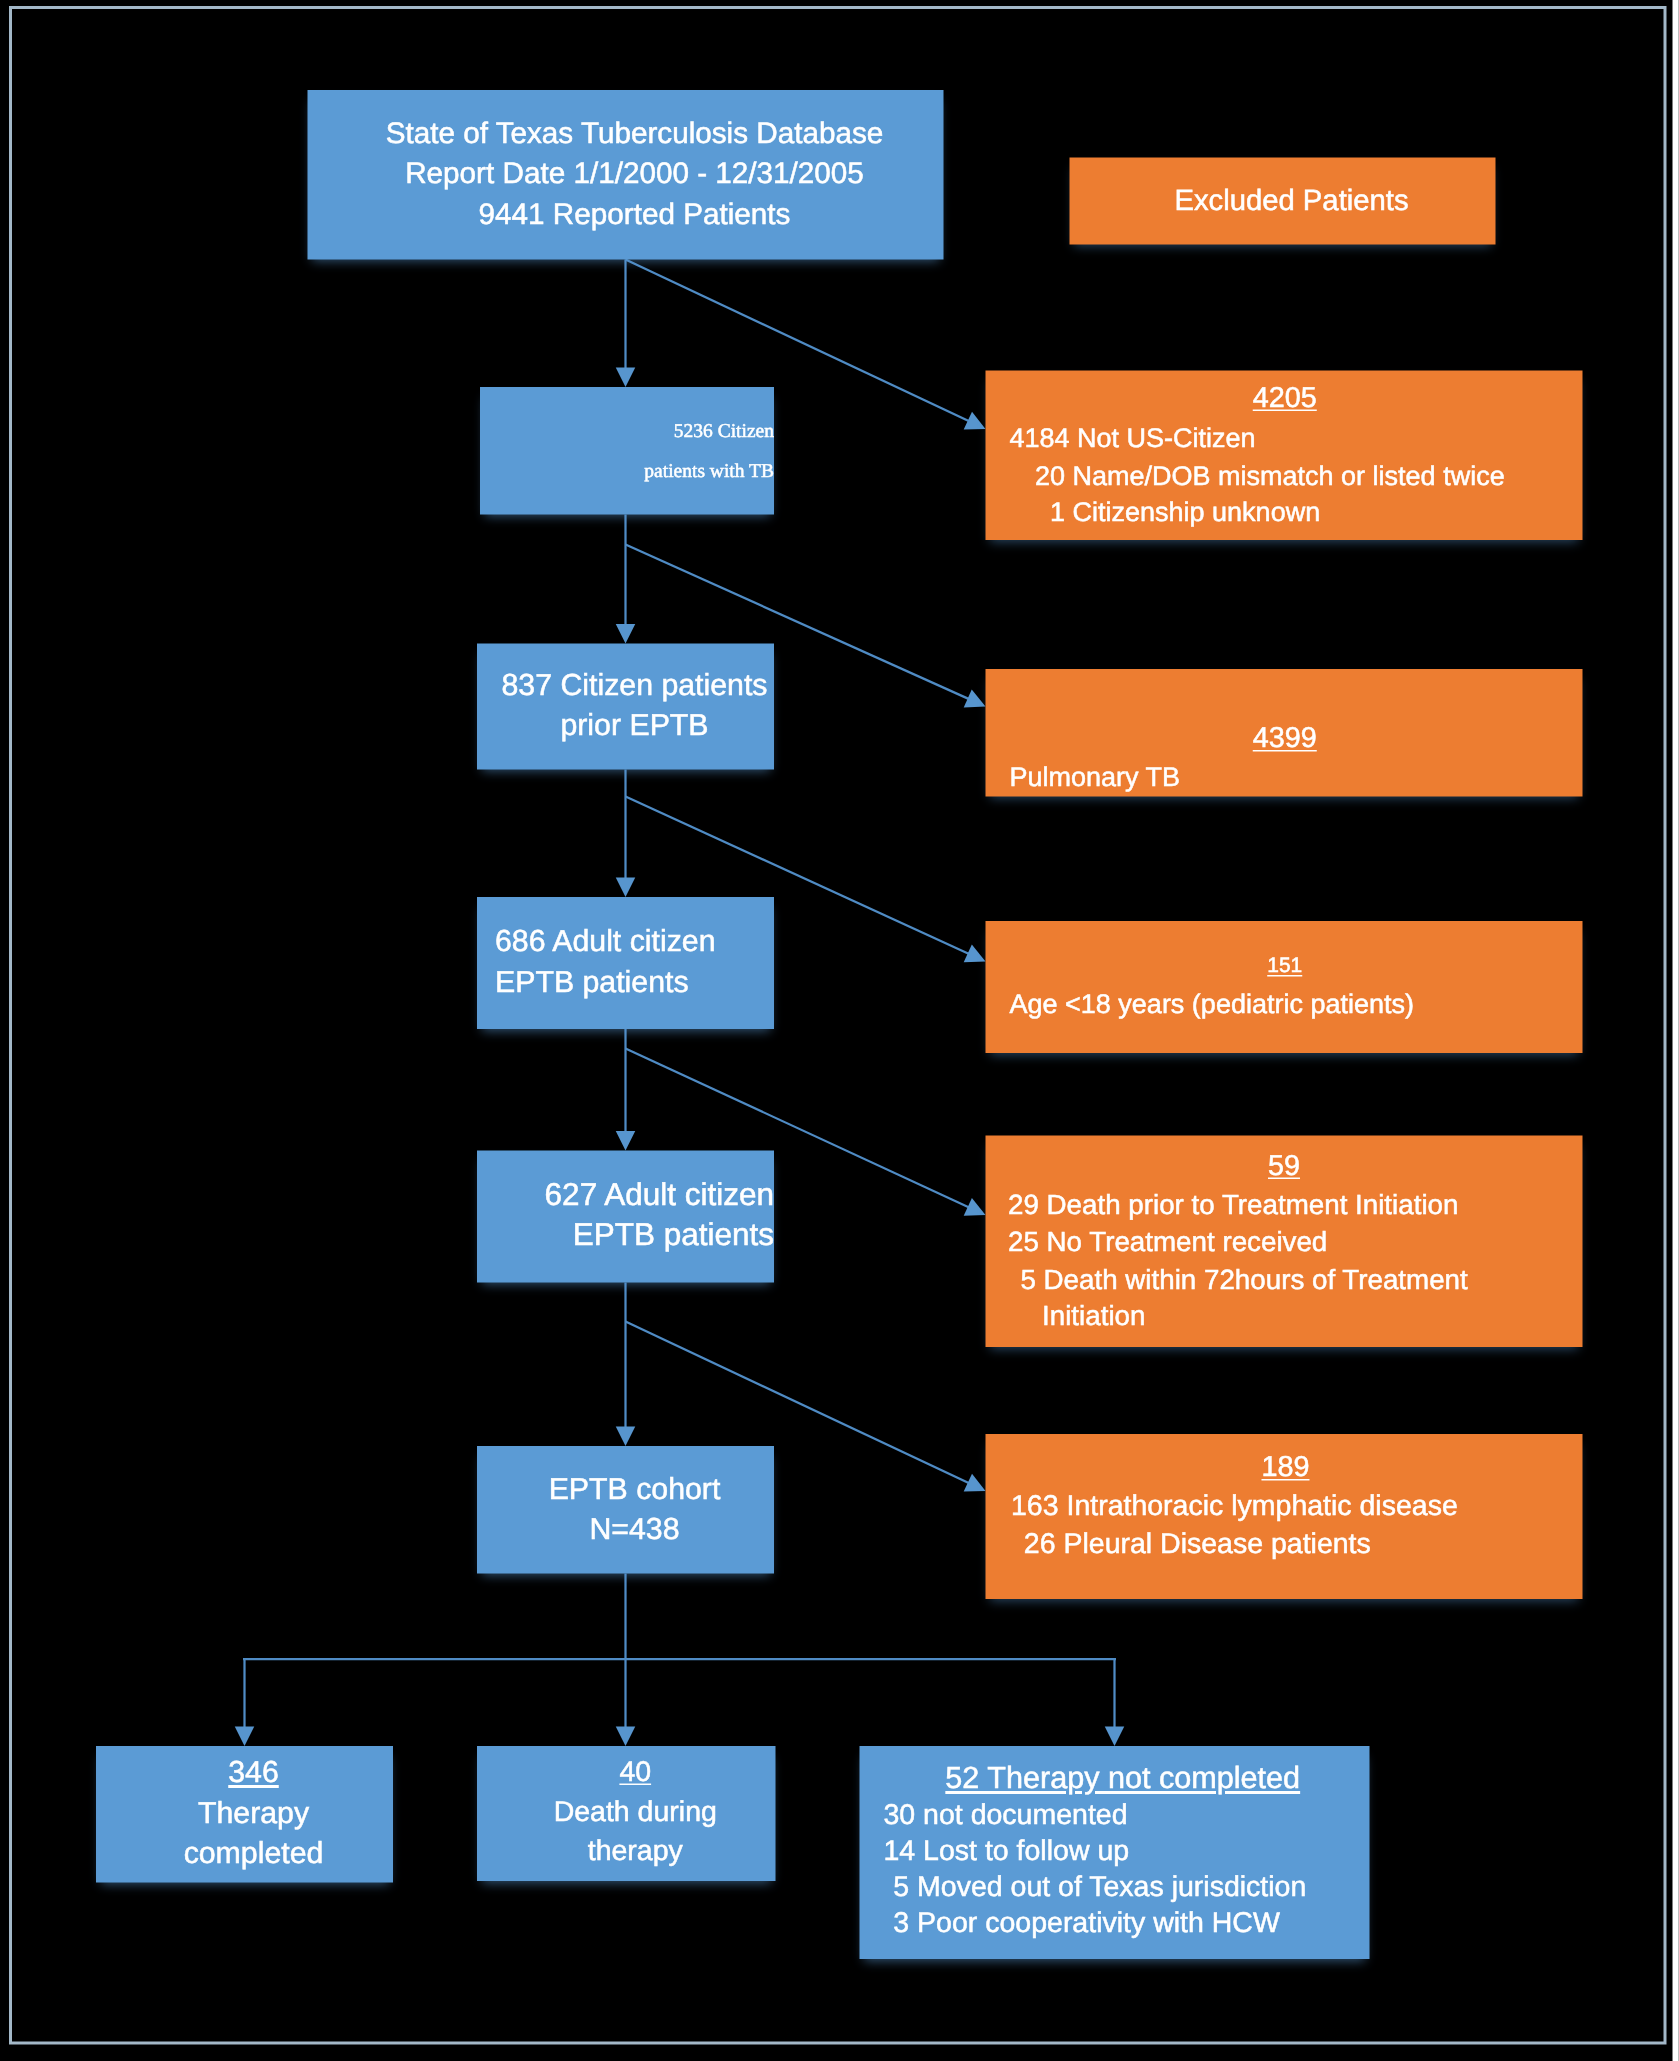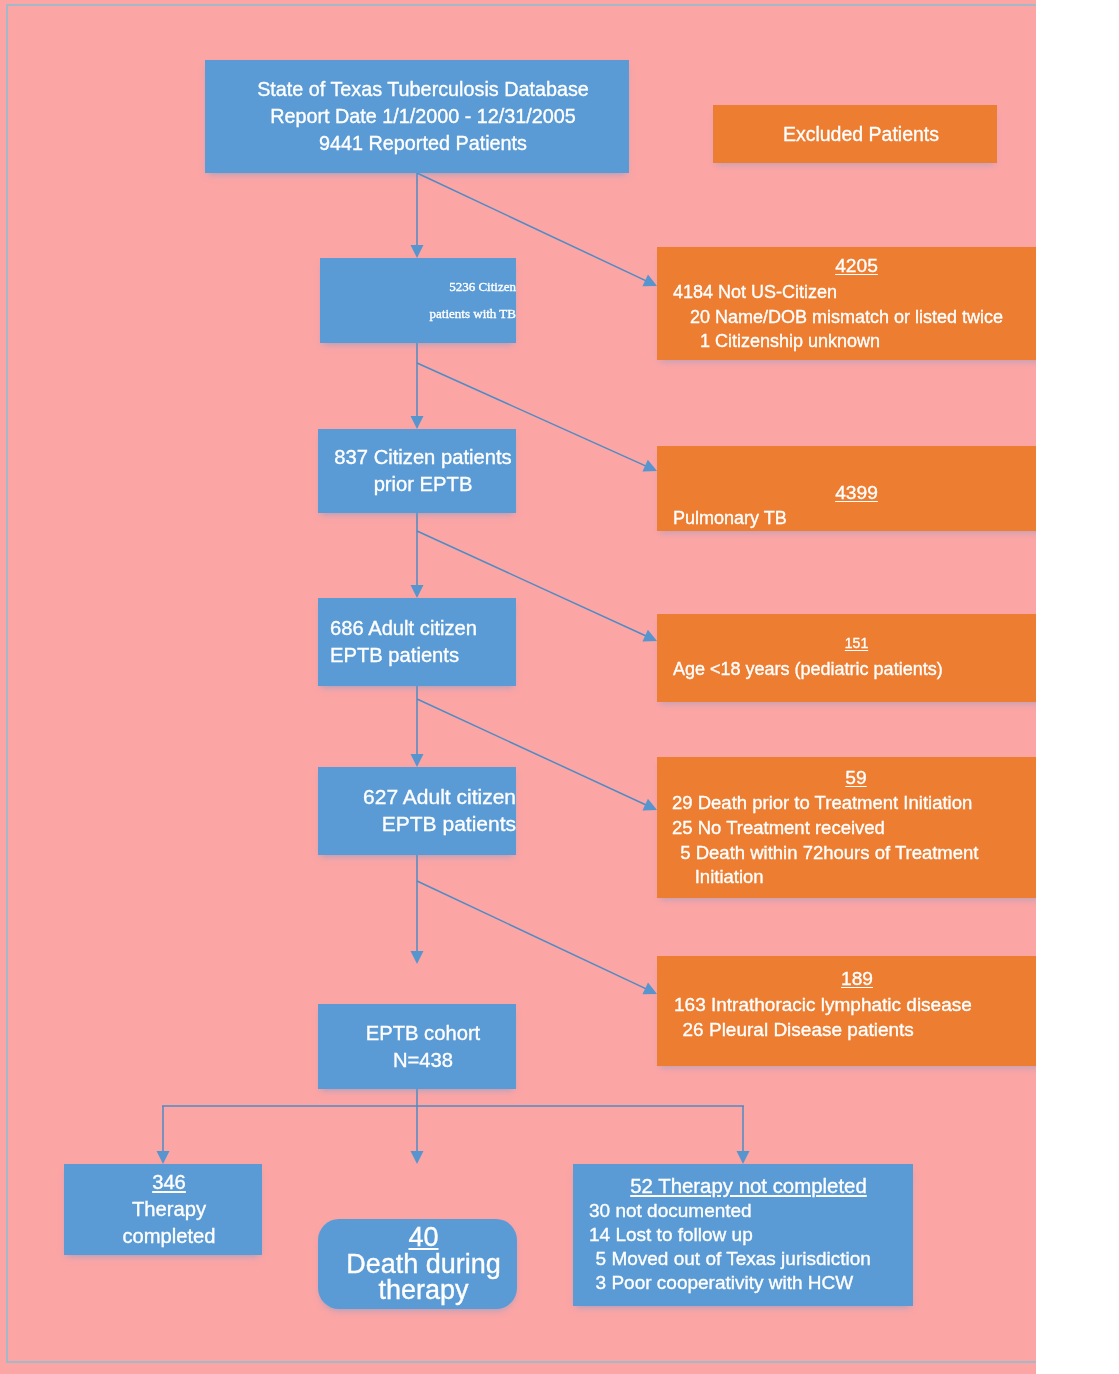--- a/index.html
+++ b/index.html
@@ -1,19 +1,19 @@
 <!DOCTYPE html>
 <html><head>
 <meta charset="utf-8">
 <title>EPTB cohort selection flow diagram</title>
 <style>
   html,body{margin:0;padding:0;background:#ffffff;}
   body{width:1119px;height:1374px;overflow:hidden;
        font-family:"Liberation Sans",sans-serif;}
-  #canvas{position:relative;width:1008px;height:1374px;background:#fca5a5;overflow:hidden;padding-left:28px;}
+  #canvas{position:relative;width:1115px;height:1374px;background:#000000;overflow:hidden;}
   #frame{position:absolute;left:6px;top:4px;width:1105px;height:1359px;
          border:2px solid #A3B8C8;box-sizing:border-box;}
   svg#conn{position:absolute;left:0;top:0;width:1119px;height:1374px;}
   svg#conn .arrow line{stroke:#4F8BC4;stroke-width:1.5;}
   svg#conn .arrow polygon{fill:#5795CE;stroke:none;}
   .box{position:absolute;box-sizing:border-box;display:flex;flex-direction:column;
        justify-content:center;color:#ffffff;
        -webkit-text-stroke:0.35px #ffffff;}
   .blue{background:#5B9BD5;box-shadow:0 4px 7px -3px rgba(91,155,213,0.55);}
   .orange{background:#ED7D31;box-shadow:0 4px 7px -3px rgba(91,155,213,0.45);margin-top:17px;}
@@ -116,35 +116,35 @@
   <span class="ln">627 Adult citizen</span>
   <span class="ln">EPTB patients</span>
 </div>
 <div class="box orange" style="left:657px;top:740px;width:398px;height:141px;font-size:18.5px;line-height:24.8px;padding-left:15px;padding-right:15px;text-align:left;">
   <span class="ln ctr u" style="font-size:19.2px;line-height:26px"><span>59</span></span>
   <span class="ln">29 Death prior to Treatment Initiation</span>
   <span class="ln">25 No Treatment received</span>
   <span class="ln" style="margin-left:-2px">  5 Death within 72hours of Treatment</span>
   <span class="ln" style="margin-left:-3px">     Initiation</span>
 </div>
-<div class="box blue" style="left:318px;top:1004px;width:198px;height:85px;font-size:20.2px;line-height:26.8px;text-align:center;padding-left:12px;">
+<div class="box blue" style="left:318px;top:964px;width:198px;height:85px;font-size:20.2px;line-height:26.8px;text-align:center;padding-left:12px;">
   <span class="ln">EPTB cohort</span>
   <span class="ln">N=438</span>
 </div>
 <div class="box orange" style="left:657px;top:939px;width:398px;height:110px;font-size:19px;line-height:25.8px;padding-left:17px;padding-right:15px;text-align:left;padding-bottom:13px;">
   <span class="ln ctr u" style="font-size:19.2px;line-height:25.7px"><span>189</span></span>
   <span class="ln">163 Intrathoracic lymphatic disease</span>
   <span class="ln" style="margin-left:-2px">  26 Pleural Disease patients</span>
 </div>
 <div class="box blue" style="left:64px;top:1164px;width:198px;height:91px;font-size:20.2px;line-height:26.8px;text-align:center;padding-left:12px;">
   <span class="ln ctr u"><span>346</span></span>
   <span class="ln">Therapy</span>
   <span class="ln">completed</span>
 </div>
-<div class="box blue" style="left:318px;top:1219px;width:199px;height:90px;font-size:27px;line-height:26.8px;text-align:center;padding-left:12px;border-radius:21px;">
+<div class="box blue" style="left:318px;top:1164px;width:199px;height:90px;font-size:19px;line-height:26.8px;text-align:center;padding-left:12px;">
   <span class="ln ctr u"><span>40</span></span>
   <span class="ln">Death during</span>
   <span class="ln">therapy</span>
 </div>
 <div class="box blue" style="left:573px;top:1164px;width:340px;height:142px;font-size:19px;line-height:24px;padding-left:16px;padding-right:5px;text-align:left;padding-bottom:2px;">
   <span class="ln ctr u" style="font-size:20.4px;line-height:26.5px"><span>52 Therapy not completed</span></span>
   <span class="ln">30 not documented</span>
   <span class="ln">14 Lost to follow up</span>
   <span class="ln" style="margin-left:-4px">  5 Moved out of Texas jurisdiction</span>
   <span class="ln" style="margin-left:-4px">  3 Poor cooperativity with HCW</span>

